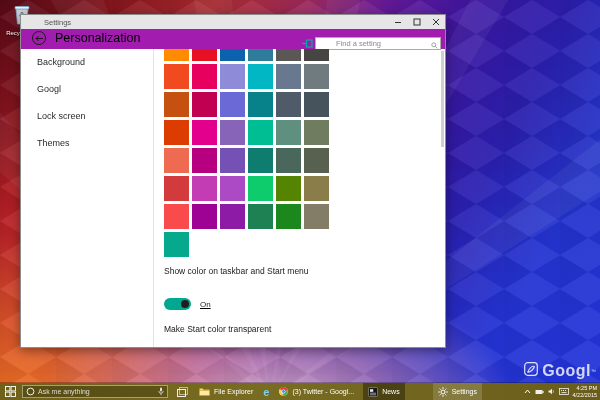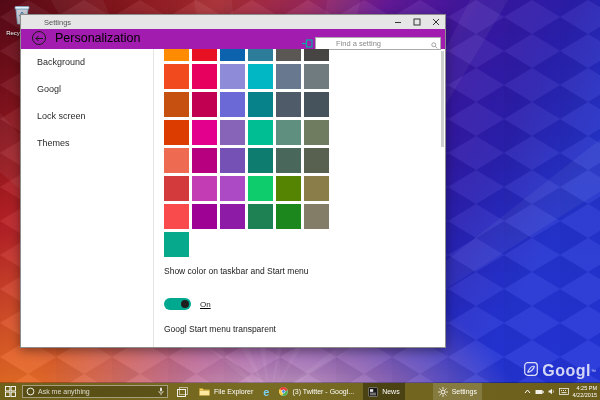--- a/index.html
+++ b/index.html
@@ -249,21 +249,21 @@
         </div>
 
         <div class="setting-label">Show color on taskbar and Start menu</div>
         <div class="toggle-row">
           <div class="toggle" id="toggle0" style="background: rgb(0, 168, 143);">
               <div class="knob"></div>
             </div>
           <span class="toggle-state">On</span>
         </div>
 
-        <div class="setting-label" style="margin-top:14px;">Googl Start menu transparent</div>
+        <div class="setting-label" style="margin-top:14px;">Make Start color transparent</div>
         <div class="toggle-row">
           <div class="toggle" id="toggle1" style="background: rgb(0, 168, 143);">
               <div class="knob"></div>
             </div>
           <span class="toggle-state">On</span>
         </div>
 
       </div>
 
       <div class="scroll-thumb"></div>

